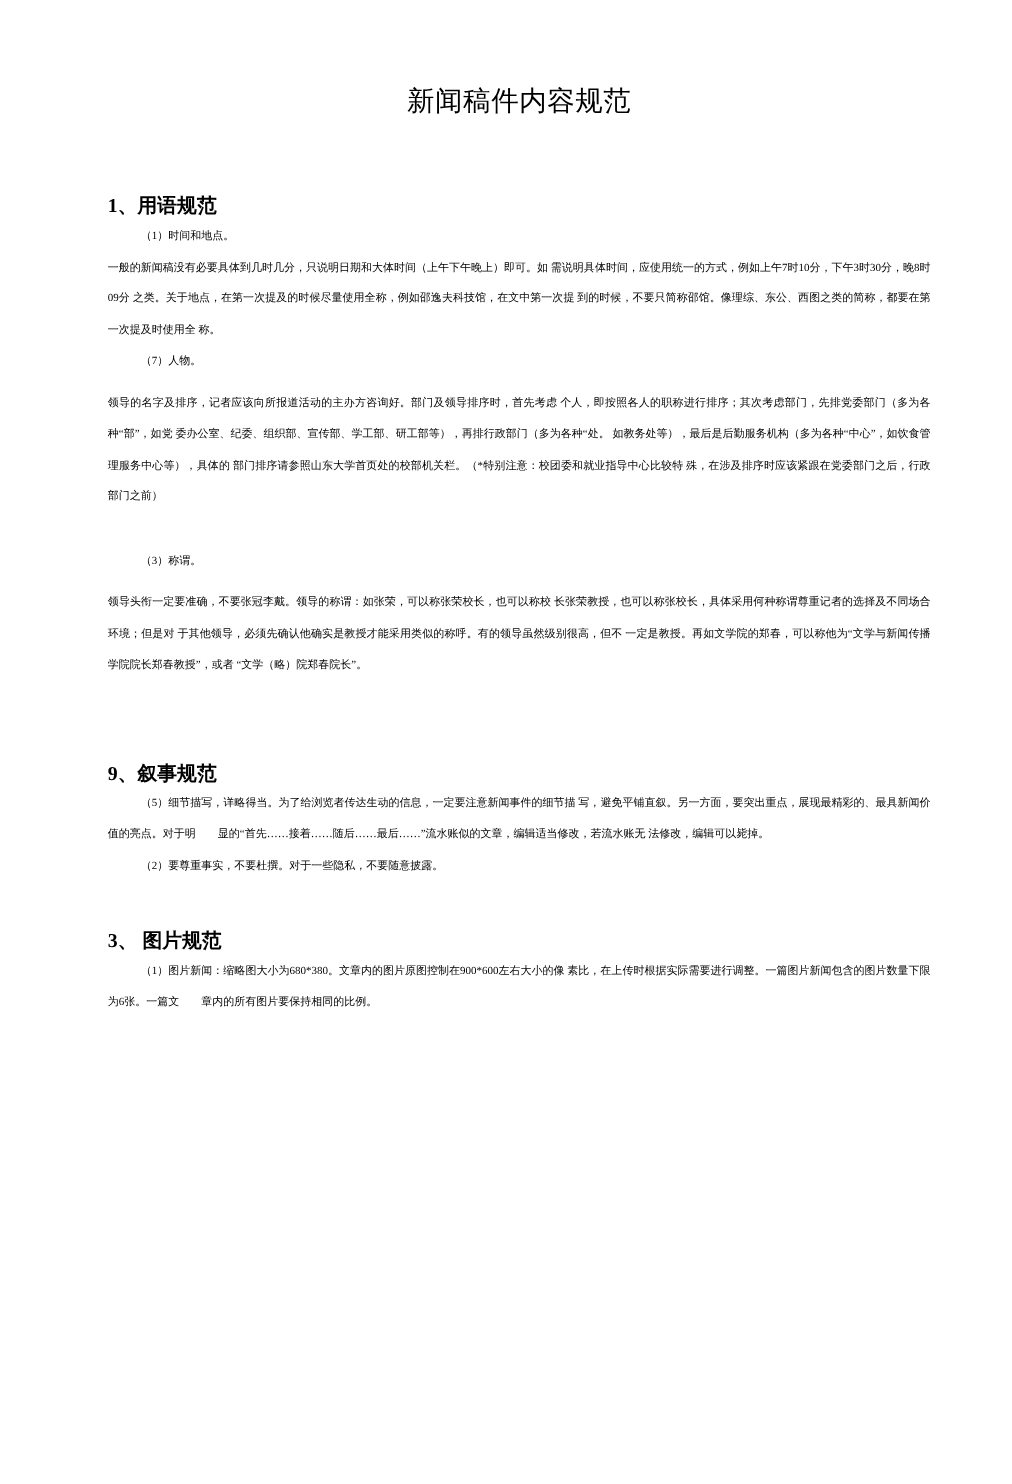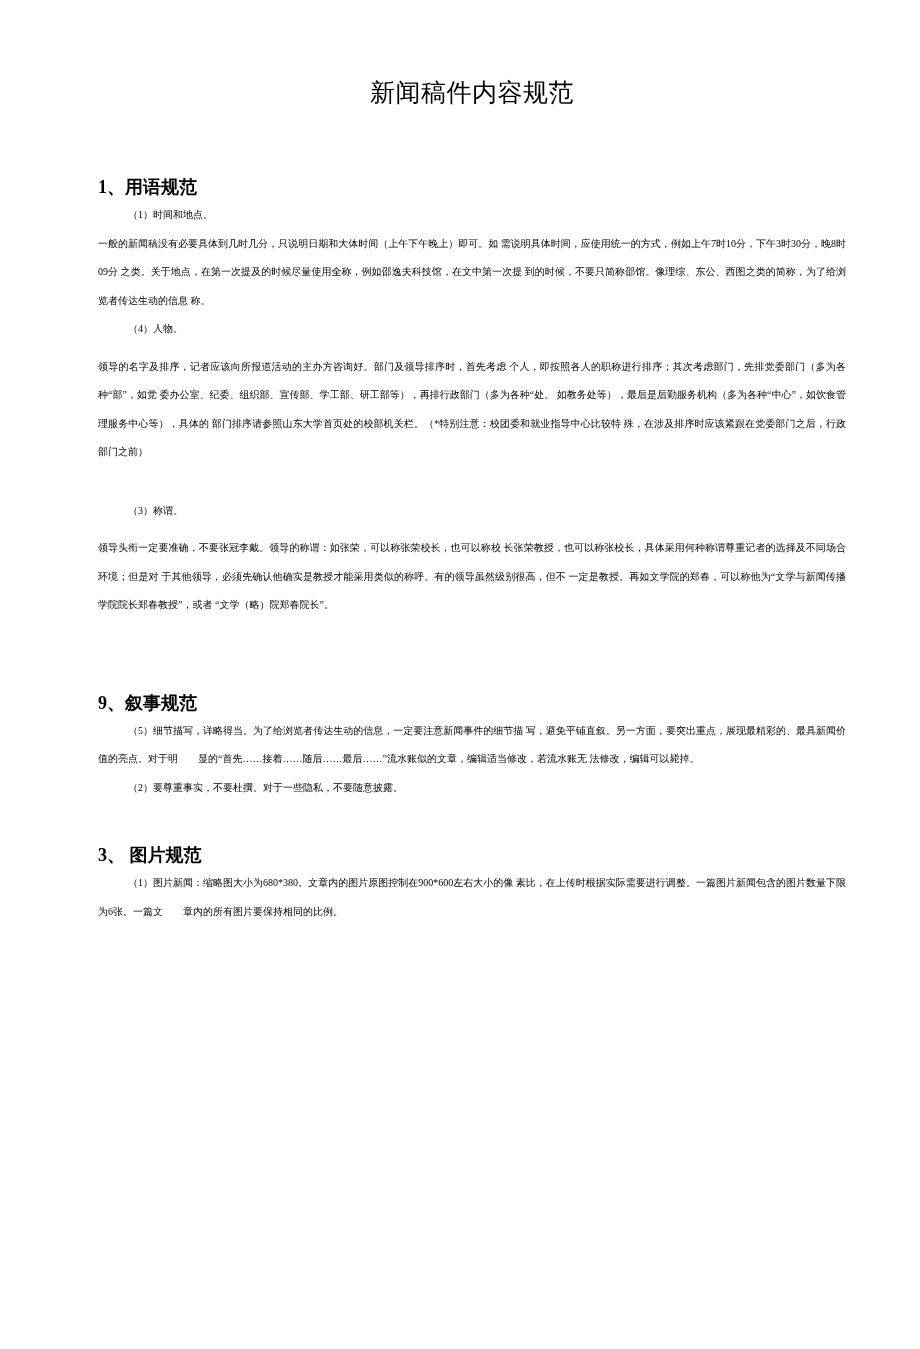--- a/index.html
+++ b/index.html
@@ -64,23 +64,23 @@
 <body>
 
 <div class="page">
   <div class="content">
 
     <h1 class="doc-title">新闻稿件内容规范</h1>
     <div class="spacer-after-title"></div>
 
     <div class="section-heading">1、用语规范</div>
     <div class="para indent">（1）时间和地点。</div>
-    <div class="para">一般的新闻稿没有必要具体到几时几分，只说明日期和大体时间（上午下午晚上）即可。如 需说明具体时间，应使用统一的方式，例如上午7时10分，下午3时30分，晚8时09分 之类。关于地点，在第一次提及的时候尽量使用全称，例如邵逸夫科技馆，在文中第一次提 到的时候，不要只简称邵馆。像理综、东公、西图之类的简称，为了给浏览者传达生动的信息 称。</div>
+    <div class="para">一般的新闻稿没有必要具体到几时几分，只说明日期和大体时间（上午下午晚上）即可。如 需说明具体时间，应使用统一的方式，例如上午7时10分，下午3时30分，晚8时09分 之类。关于地点，在第一次提及的时候尽量使用全称，例如邵逸夫科技馆，在文中第一次提 到的时候，不要只简称邵馆。像理综、东公、西图之类的简称，都要在第一次提及时使用全 称。</div>
 
-    <div class="para indent">（4）人物。</div>
+    <div class="para indent">（7）人物。</div>
     <div class="gap-sm"></div>
     <div class="para">领导的名字及排序，记者应该向所报道活动的主办方咨询好。部门及领导排序时，首先考虑 个人，即按照各人的职称进行排序；其次考虑部门，先排党委部门（多为各种“部”，如党 委办公室、纪委、组织部、宣传部、学工部、研工部等），再排行政部门（多为各种“处。 如教务处等），最后是后勤服务机构（多为各种“中心”，如饮食管理服务中心等），具体的 部门排序请参照山东大学首页处的校部机关栏。（*特别注意：校团委和就业指导中心比较特 殊，在涉及排序时应该紧跟在党委部门之后，行政部门之前）</div>
 
     <div class="gap-lg"></div>
     <div class="para indent">（3）称谓。</div>
     <div class="gap-sm"></div>
     <div class="para">领导头衔一定要准确，不要张冠李戴。领导的称谓：如张荣，可以称张荣校长，也可以称校 长张荣教授，也可以称张校长，具体采用何种称谓尊重记者的选择及不同场合环境；但是对 于其他领导，必须先确认他确实是教授才能采用类似的称呼。有的领导虽然级别很高，但不 一定是教授。再如文学院的郑春，可以称他为“文学与新闻传播学院院长郑春教授”，或者 “文学（略）院郑春院长”。</div>
     <div class="gap-md"></div>
     <div class="gap-md"></div>
 

